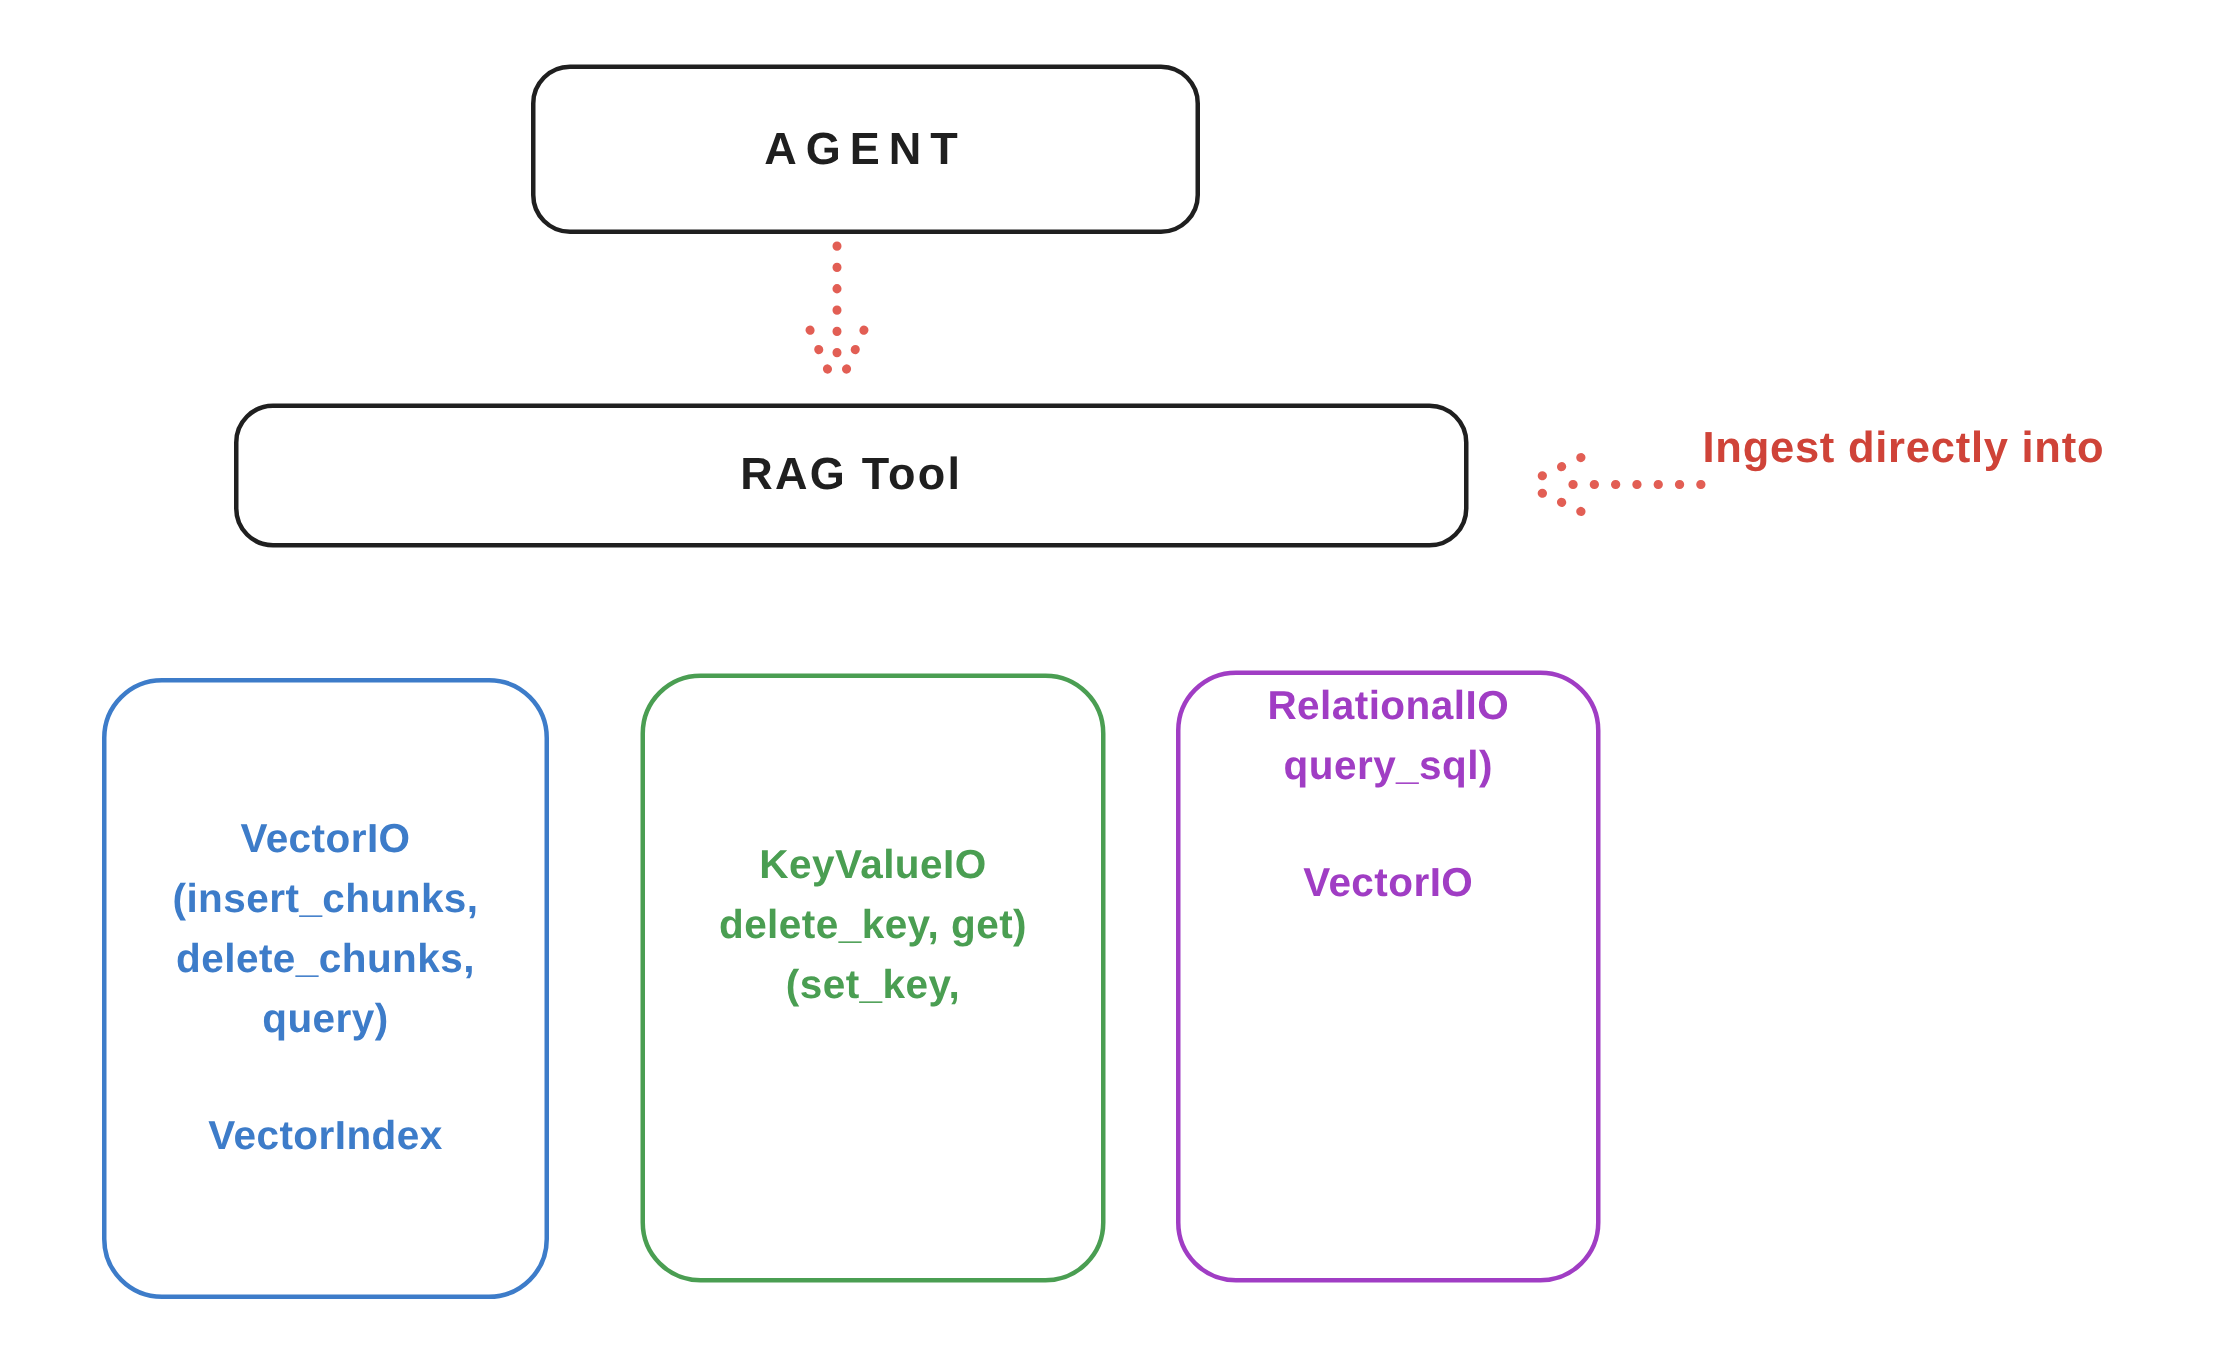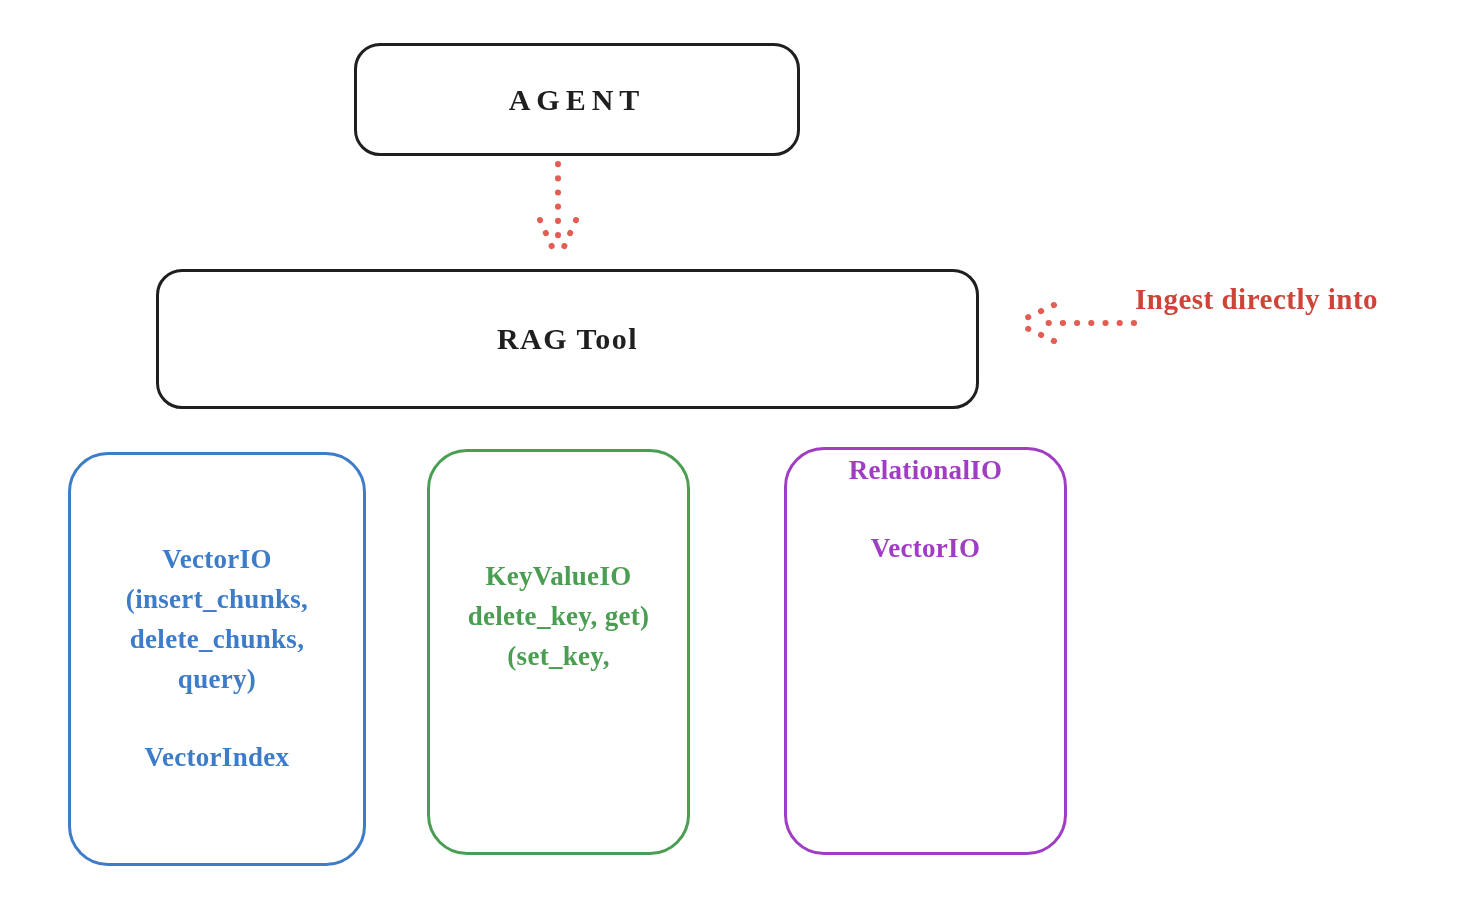--- a/index.html
+++ b/index.html
@@ -1,41 +1,41 @@
 <!DOCTYPE html>
 <html><head>
 <meta charset="utf-8">
 <style>
   html, body { margin: 0; padding: 0; background: #ffffff; }
   .canvas {
     position: relative;
     width: 1484px;
     height: 910px;
     background: #ffffff;
-    font-family: Liberation Serif, serif;
+    font-family: Liberation Sans, sans-serif;
     overflow: hidden;
   }
   .box {
     position: absolute;
     box-sizing: border-box;
     background: #ffffff;
     display: flex;
     align-items: center;
     justify-content: center;
   }
   .plain-box {
     border: 3.5px solid #1f1f1f;
     border-radius: 26px;
     color: #1f1f1f;
   }
   .agent-box   { left: 354px; top: 43px;  width: 446px; height: 113px; }
   .agent-label {
     font-size: 30px; font-weight: 700; letter-spacing: 6px; color: #1f1f1f;
   }
-  .rag-box     { left: 156px; top: 269px; width: 823px; height: 140px; }
+  .rag-box     { left: 156px; top: 269px; width: 823px; height: 96px; }
   .rag-label   {
     font-size: 30px; font-weight: 600; letter-spacing: 1.5px; color: #1f1f1f;
   }
 
   .arrow-svg { position: absolute; }
   .arrow-v   { left: 526px; top: 158px; }
   .arrow-h   { left: 1010px; top: 294px; }
 
   .annotation {
     position: absolute;
@@ -54,21 +54,21 @@
     flex-direction: column;
     justify-content: flex-start;
     text-align: center;
     font-size: 27px;
     font-weight: 600;
     line-height: 40px;
     letter-spacing: 0.3px;
   }
   .vector-box     { left: 68px;  top: 452px; width: 298px; height: 414px;
                     border-color: #3d7cc9; color: #3d7cc9; padding-top: 84px; }
-  .keyvalue-box   { left: 427px; top: 449px; width: 263px; height: 406px;
+  .keyvalue-box   { left: 427px; top: 449px; width: 310px; height: 406px;
                     border-color: #4a9e52; color: #4a9e52; padding-top: 104px; }
   .relational-box { left: 784px; top: 447px; width: 283px; height: 408px;
                     border-color: #a03dc4; color: #a03dc4; }
   .index-label { margin-top: 38px; }
 </style>
 </head>
 <body>
 
 <div class="canvas">
 
@@ -109,16 +109,17 @@
   </div>
 
   <div class="box io-box keyvalue-box">
     <div>KeyValueIO</div>
     <div>delete_key, get)</div>
     <div>(set_key,</div>
   </div>
 
   <div class="box io-box relational-box">
     <div>RelationalIO</div>
+    <div>query_sql)</div>
     <div class="index-label">VectorIO</div>
   </div>
 
 </div>
 
 </body></html>

